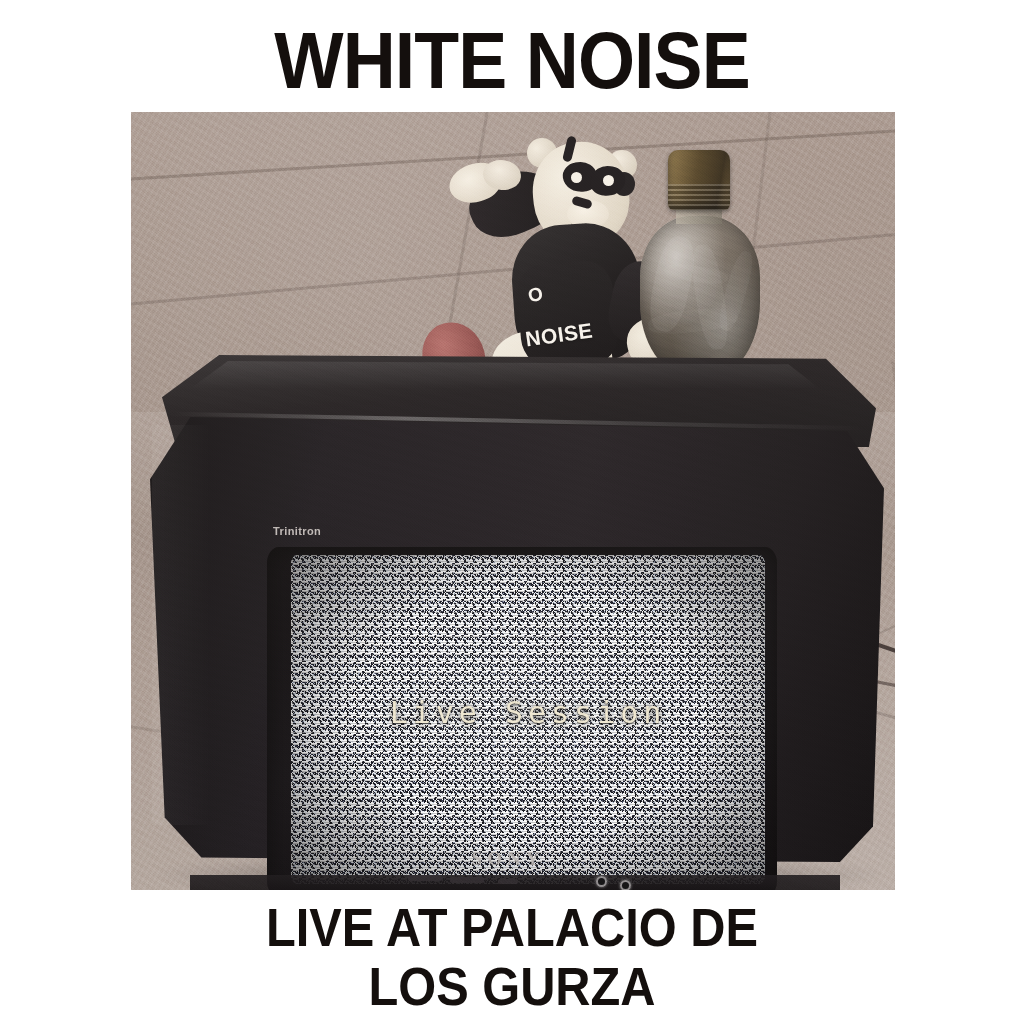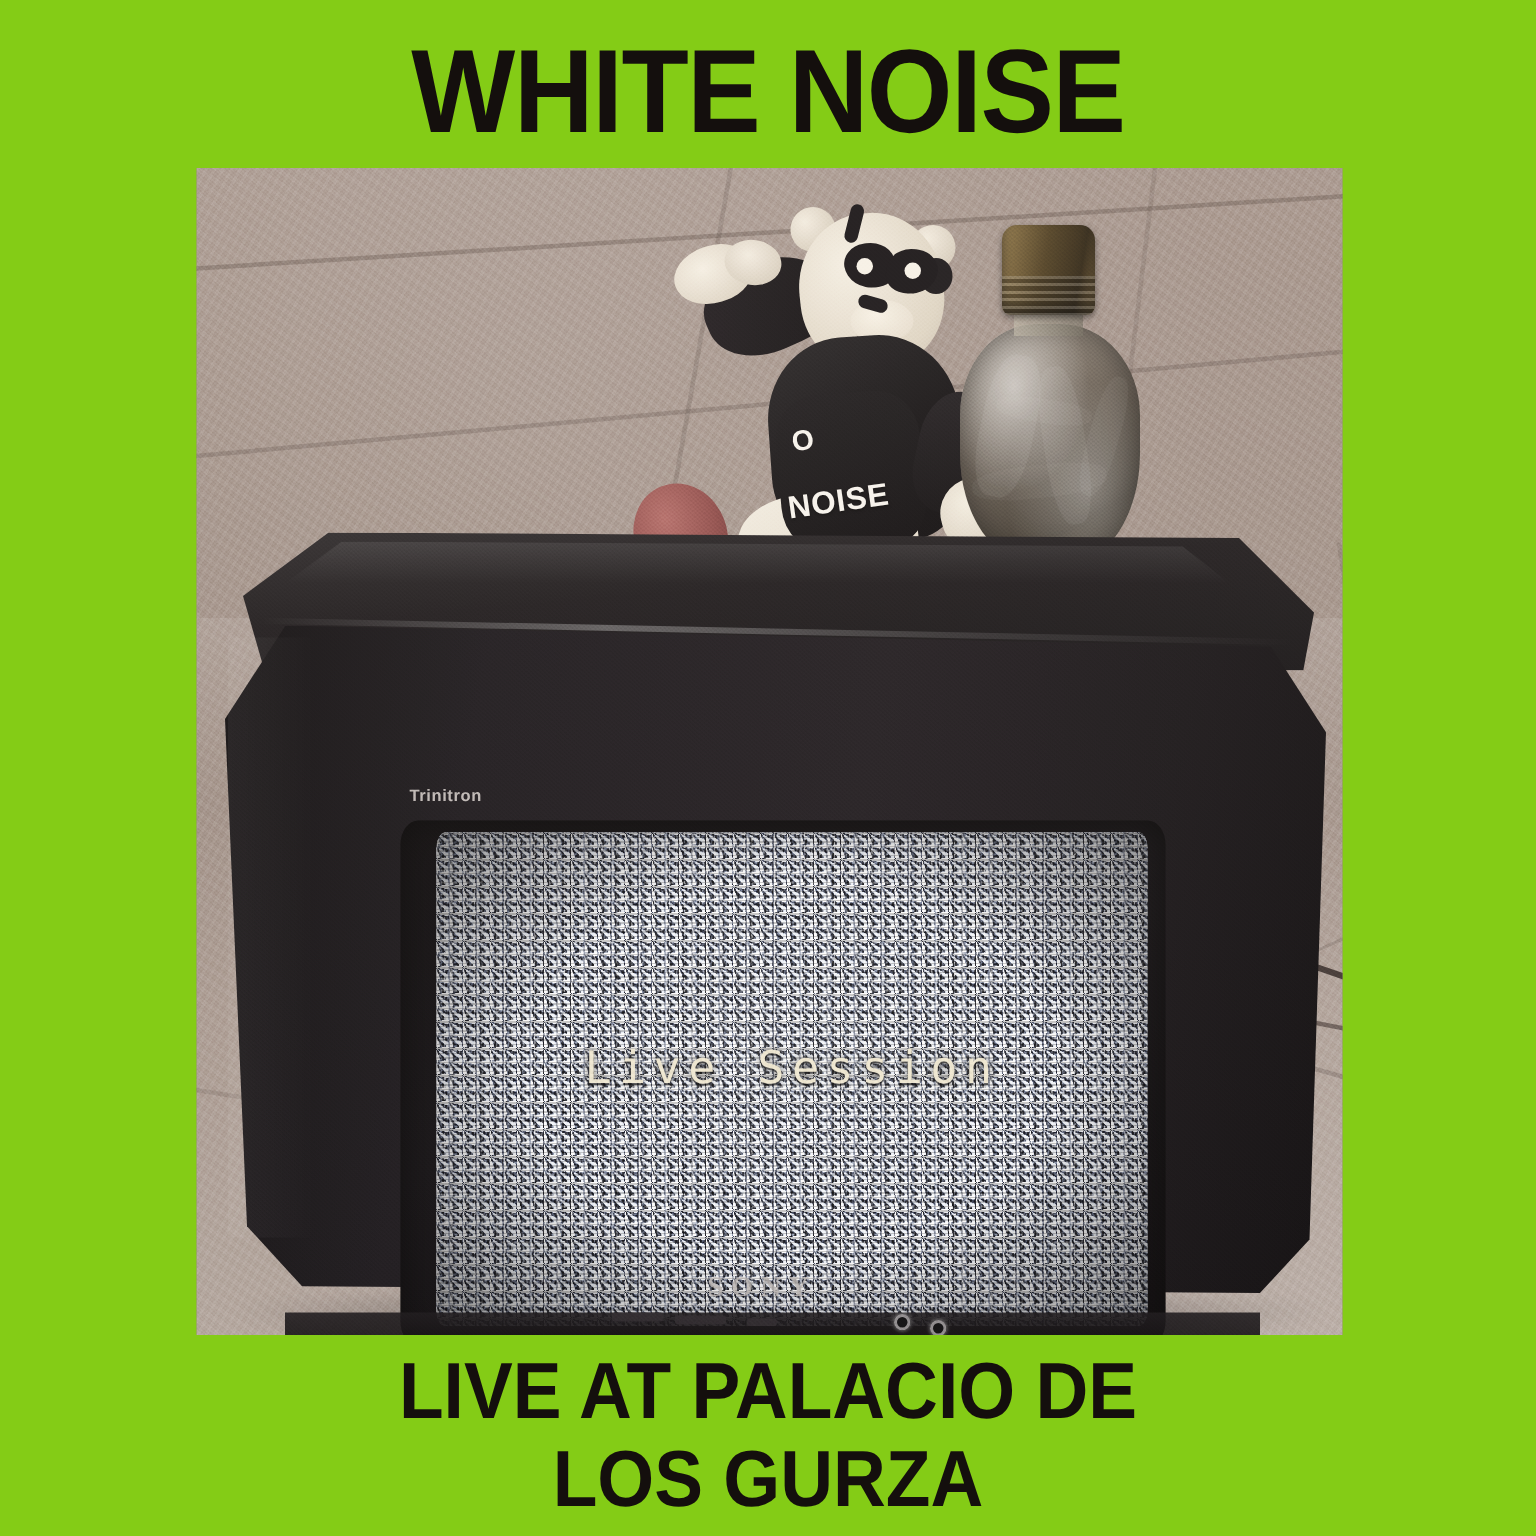--- a/index.html
+++ b/index.html
@@ -6,21 +6,21 @@
   html,body{margin:0;padding:0;}
   body{
     width:1024px;height:1024px;
     background:#f4ece6;
     font-family:"Liberation Sans",sans-serif;
     overflow:hidden;
     position:relative;
   }
   #cover{
     position:absolute;inset:0;
-    background:#84cc16;
+    background:#ffffff;
   }
 
   
   .album-title{
     position:absolute;left:0;right:0;top:18px;
     text-align:center;
     font-family:"Liberation Sans",sans-serif;
     font-weight:bold;
     font-size:79px;
     line-height:86px;

